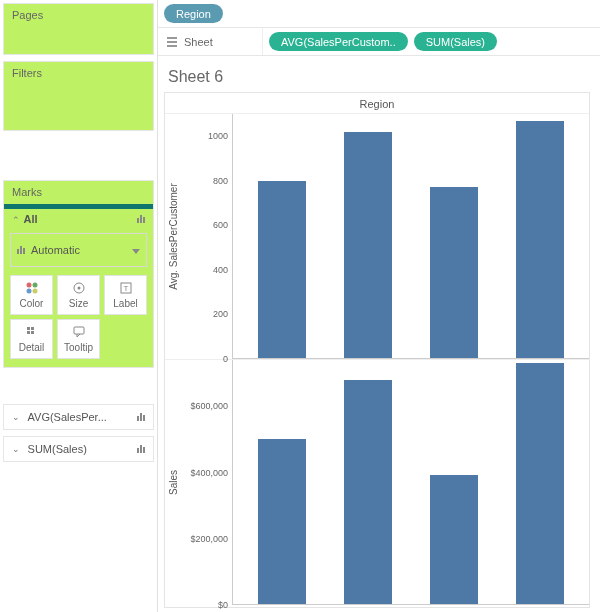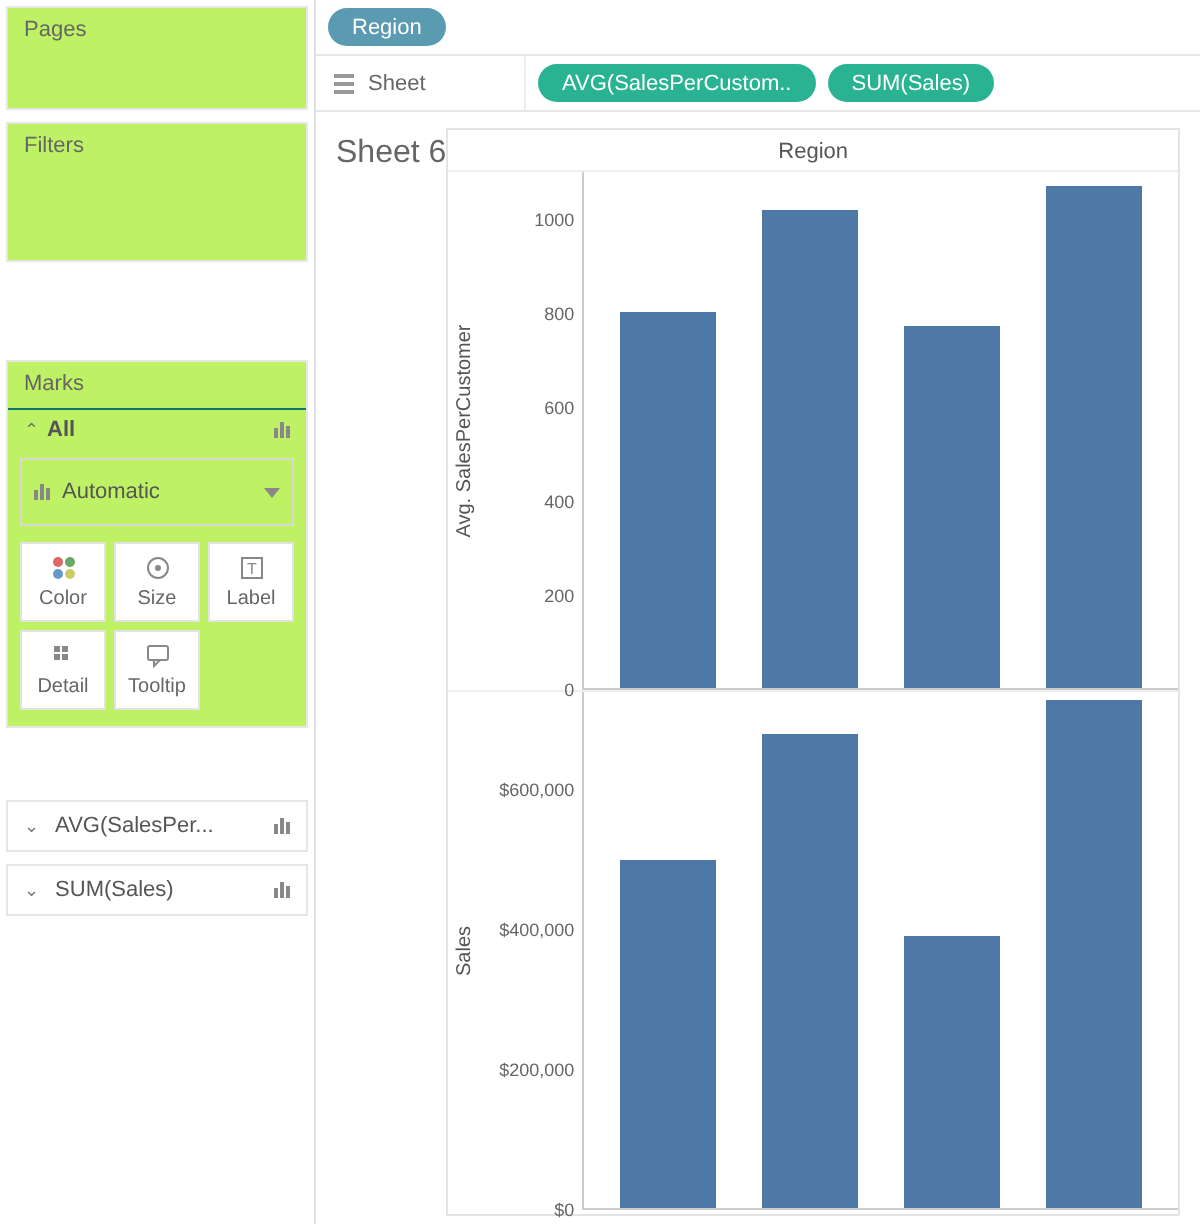--- a/index.html
+++ b/index.html
@@ -41,21 +41,21 @@
   }
   .pages { height: 52px; }
   .filters { height: 70px; }
   .marks { flex: 0 0 auto; margin-top: 46px; }
   .marks .card-title { padding-bottom: 6px; }
   .marks-all {
     display: flex;
     align-items: center;
     justify-content: space-between;
     padding: 4px 8px;
-    border-top: 1px solid #0f766e;
+    border-top: 5px solid #0f766e;
     cursor: pointer;
     gap: 25px;
   }
   .caret {
     display: inline-block;
     margin-right: 4px;
     font-size: 9px;
     color: #777;
   }
   .bars-icon {
@@ -143,21 +143,21 @@
     align-items: center;
     padding: 0 12px;
     cursor: pointer;
   }
   .pill.blue { background: #5b9bb2; }
   .pill.green { background: #29b392; }
   .sheet-area {
     flex: 1;
     padding: 8px 10px 4px 6px;
     display: flex;
-    flex-direction: row;
+    flex-direction: column;
   }
   .sheet-title {
     font-size: 16px;
     color: #666;
     font-weight: 400;
     padding: 4px 0 6px 4px;
   }
   .chart-wrap {
     border: 1px solid #e4e4e4;
     flex: 1;

